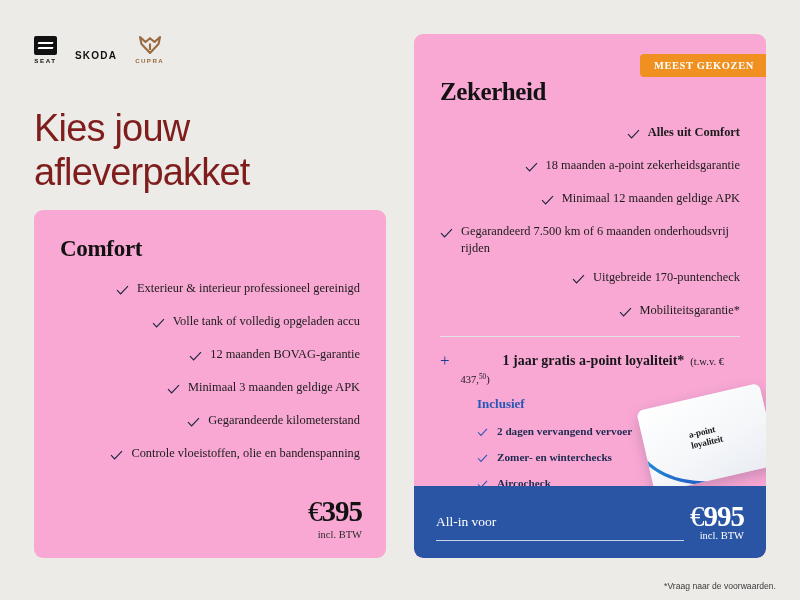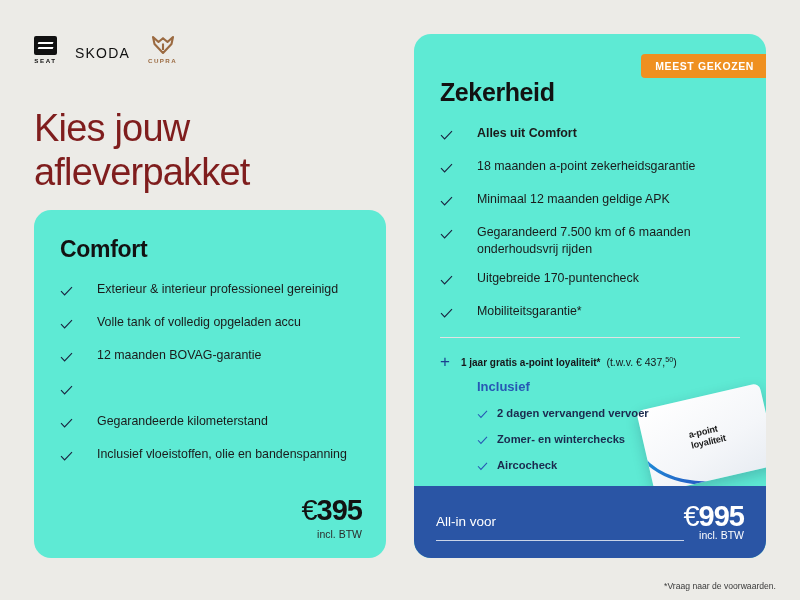--- a/index.html
+++ b/index.html
@@ -47,21 +47,21 @@
     transform: skewX(-22deg);
   }
   .seat-mark::before { top: 5.6px; }
   .seat-mark::after  { top: 10.6px; }
   .seat-word {
     font-size: 6.2px; font-weight: 700; letter-spacing: 1.6px;
     color: #111; margin-top: 2px;
   }
 
   .skoda-word {
-    font-size: 14px; font-weight: 400; letter-spacing: 1.2px;
+    font-size: 10px; font-weight: 700; letter-spacing: 1.2px;
     color: #111; padding-bottom: 3px;
   }
 
   .cupra-mark {
     width: 24px; height: 20px;
     position: relative;
   }
   .cupra-word {
     font-size: 6.2px; font-weight: 700; letter-spacing: 1.4px;
     color: #9b6a41; margin-top: 2px;
@@ -72,44 +72,46 @@
     font-size: 38px;
     font-weight: 400;
     line-height: 1.17;
     letter-spacing: -0.8px;
     color: #7f1d1d;
   }
 
   
   .card {
     position: absolute;
-    background: #5eead4;
-    border-radius: 17px;
+    background: #f9a8d4;
+    border-radius: 9px;
+    font-family: Liberation Serif, serif;
   }
 
   .card-comfort {
     left: 34px; top: 210px;
     width: 352px; height: 348px;
     padding: 26px 26px 0 26px;
   }
 
   .card-title {
     font-size: 23px;
     font-weight: 700;
     letter-spacing: -0.3px;
     color: #121212;
   }
 
   .feature-list { margin-top: 18px; }
 
   .feature {
     display: flex;
     align-items: flex-start;
-    gap: 24px;
+    gap: 8px;
     margin-bottom: 13px;
+    justify-content: flex-end;
   }
   .feature-text {
     font-size: 12.4px;
     line-height: 1.33;
     color: #1b1b1b;
   }
   .feature-text.bold { font-weight: 700; }
 
   .chk { flex: 0 0 auto; margin-top: 2px; }
 
@@ -173,23 +175,24 @@
   }
   .plus-sign {
     font-size: 17px;
     color: #1b3e8f;
     line-height: 1;
     font-weight: 400;
     position: relative;
     top: 1px;
   }
   .plus-main {
-    font-size: 10px;
+    font-size: 14px;
     font-weight: 700;
     color: #16171a;
+    margin-left: 42px;
   }
   .plus-note {
     font-size: 10.5px;
     color: #16171a;
     margin-left: 6px;
     font-weight: 400;
   }
   .sup { font-size: 7.2px; vertical-align: super; }
 
   .incl-block {
@@ -355,38 +358,39 @@
       </span>
       <span class="feature-text">12 maanden BOVAG-garantie</span>
     </div>
 
     <div class="feature">
       <span class="chk">
         <svg width="13" height="11" viewBox="0 0 13 11">
             <path d="M1 5.2 L4.6 9 L12 1.2" fill="none" stroke="#1a2440" stroke-width="1.1"></path>
           </svg>
       </span>
+      <span class="feature-text">Minimaal 3 maanden geldige APK</span>
     </div>
 
     <div class="feature">
       <span class="chk">
         <svg width="13" height="11" viewBox="0 0 13 11">
             <path d="M1 5.2 L4.6 9 L12 1.2" fill="none" stroke="#1a2440" stroke-width="1.1"></path>
           </svg>
       </span>
       <span class="feature-text">Gegarandeerde kilometerstand</span>
     </div>
 
     <div class="feature">
       <span class="chk">
         <svg width="13" height="11" viewBox="0 0 13 11">
             <path d="M1 5.2 L4.6 9 L12 1.2" fill="none" stroke="#1a2440" stroke-width="1.1"></path>
           </svg>
       </span>
-      <span class="feature-text">Inclusief vloeistoffen, olie en bandenspanning</span>
+      <span class="feature-text">Controle vloeistoffen, olie en bandenspanning</span>
     </div>
 
   </div>
 
   <div class="price-block">
     <div class="price"><span class="eur">€</span><span>395</span></div>
     <div class="price-sub">incl. BTW</div>
   </div>
 </div>
 

